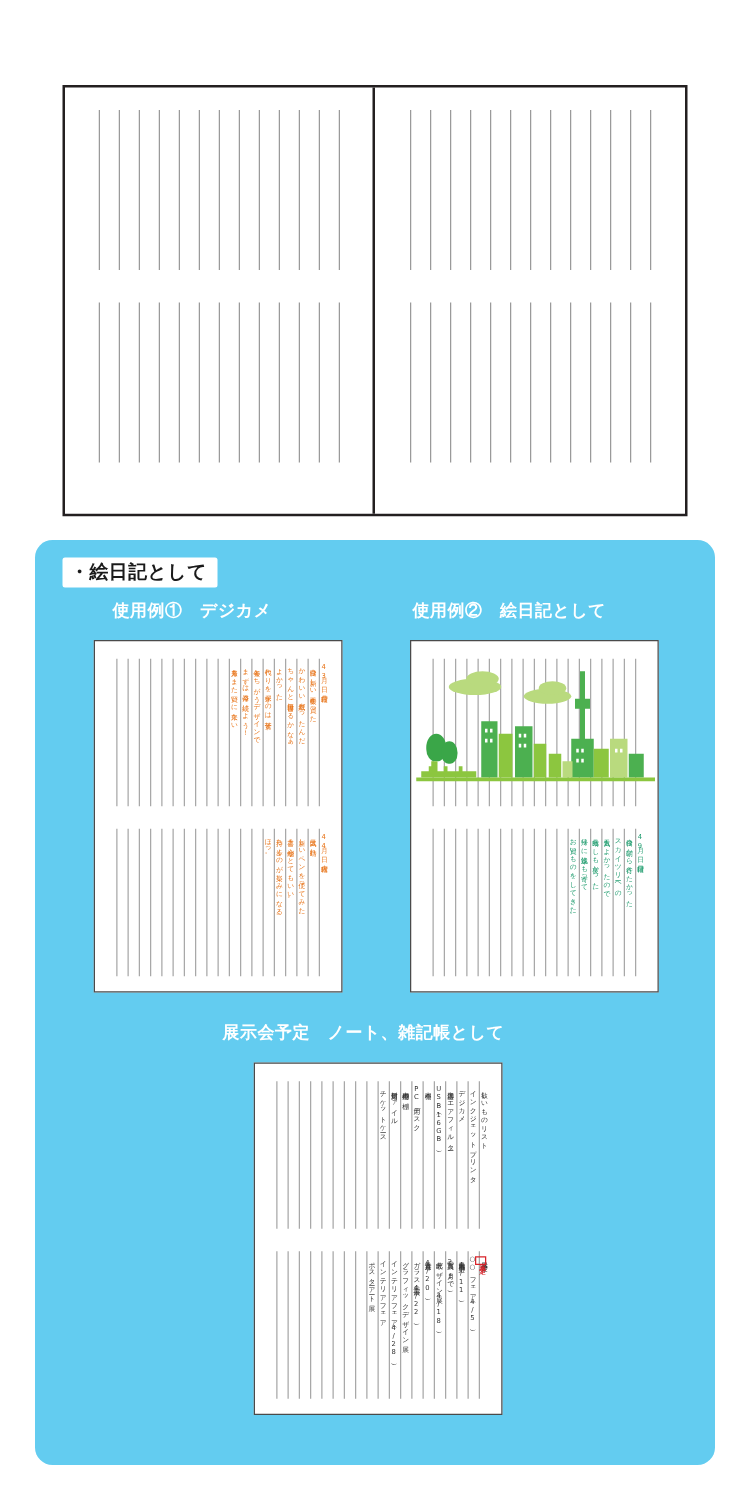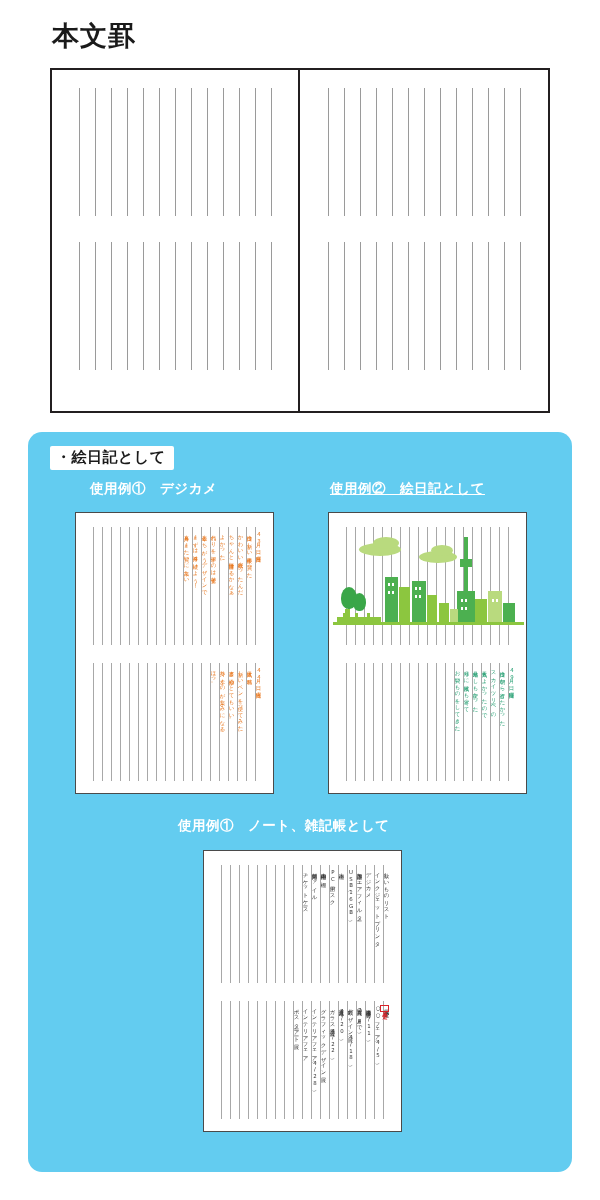--- a/index.html
+++ b/index.html
@@ -163,21 +163,20 @@
   .win {
     position: absolute;
     background: #ffffff;
   }
 </style>
 </head>
 <body>
 
 <div class="page">
 
-  <div class="title">本文罫</div>
 
   <div class="spread">
     <div class="spread-half left">
       <div class="rule-block band-top" style="gap: 15px;">
           <div class="rule"></div>
           <div class="rule"></div>
           <div class="rule"></div>
           <div class="rule"></div>
           <div class="rule"></div>
           <div class="rule"></div>
@@ -296,21 +295,21 @@
         <div class="vtext orange" style="right: 75px; top: 18px;">まずは今月は続けよう！</div>
         <div class="vtext orange" style="right: 84px; top: 18px;">来月もまた買いに来たい</div>
         <div class="vtext orange" style="right: 12px; top: 154px;">4月4日　火曜日</div>
         <div class="vtext orange" style="right: 21px; top: 154px;">天気は晴れ。</div>
         <div class="vtext orange" style="right: 30px; top: 154px;">新しいペンを使ってみた。</div>
         <div class="vtext orange" style="right: 39px; top: 154px;">書き心地がとてもいい。</div>
         <div class="vtext orange" style="right: 48px; top: 154px;">持ち歩くのが楽しみになる。</div>
         <div class="vtext orange" style="right: 57px; top: 154px;">ほっ。</div>
       </div>
 
-    <div class="ex-label" style="left:302px; top:48px;text-decoration:underline;">使用例②　絵日記として</div>
+    <div class="ex-label" style="left:302px; top:48px;">使用例②　絵日記として</div>
     <div class="card" id="card2" style="left:300px; top:80px; width:199px; height:282px;">
       <div class="card-band" id="c2-top" style="top: 14px; height: 118px; gap: 8px;">
           <div class="rule"></div>
           <div class="rule"></div>
           <div class="rule"></div>
           <div class="rule"></div>
           <div class="rule"></div>
           <div class="rule"></div>
           <div class="rule"></div>
           <div class="rule"></div>
@@ -389,21 +388,21 @@
         </div>
     <div class="vtext green" style="right: 12px; top: 154px;">4月9日　日曜日</div>
         <div class="vtext green" style="right: 21px; top: 154px;">今日は朝から行きたかった</div>
         <div class="vtext green" style="right: 30px; top: 154px;">スカイツリーへの</div>
         <div class="vtext green" style="right: 39px; top: 154px;">天気もよかったので</div>
         <div class="vtext green" style="right: 48px; top: 154px;">見晴らしも良かった。</div>
         <div class="vtext green" style="right: 57px; top: 154px;">帰りに浅草にも寄って</div>
         <div class="vtext green" style="right: 66px; top: 154px;">お買いものをしてきた。</div>
       </div>
 
-    <div class="ex-label" style="left:150px; top:385px;">使用例①　ノート、雑記帳として</div>
+    <div class="ex-label" style="left:150px; top:385px;">展示会予定　ノート、雑記帳として</div>
     <div class="card" id="card3" style="left:175px; top:418px; width:199px; height:282px;">
       <div class="card-band" id="c3-top" style="top: 14px; height: 118px; gap: 8px;">
           <div class="rule"></div>
           <div class="rule"></div>
           <div class="rule"></div>
           <div class="rule"></div>
           <div class="rule"></div>
           <div class="rule"></div>
           <div class="rule"></div>
           <div class="rule"></div>

